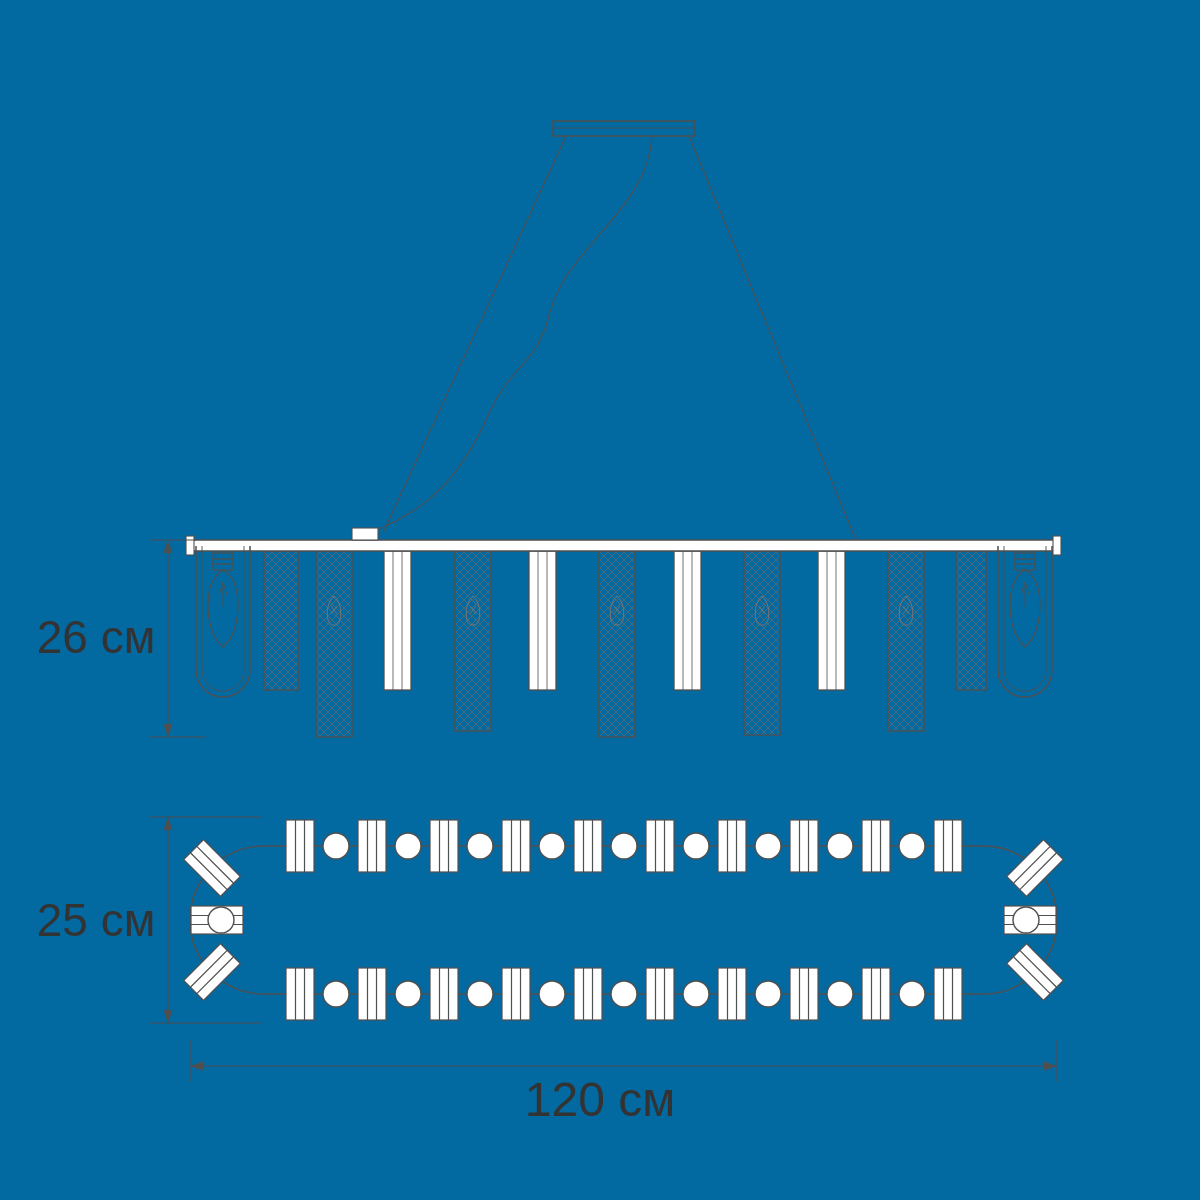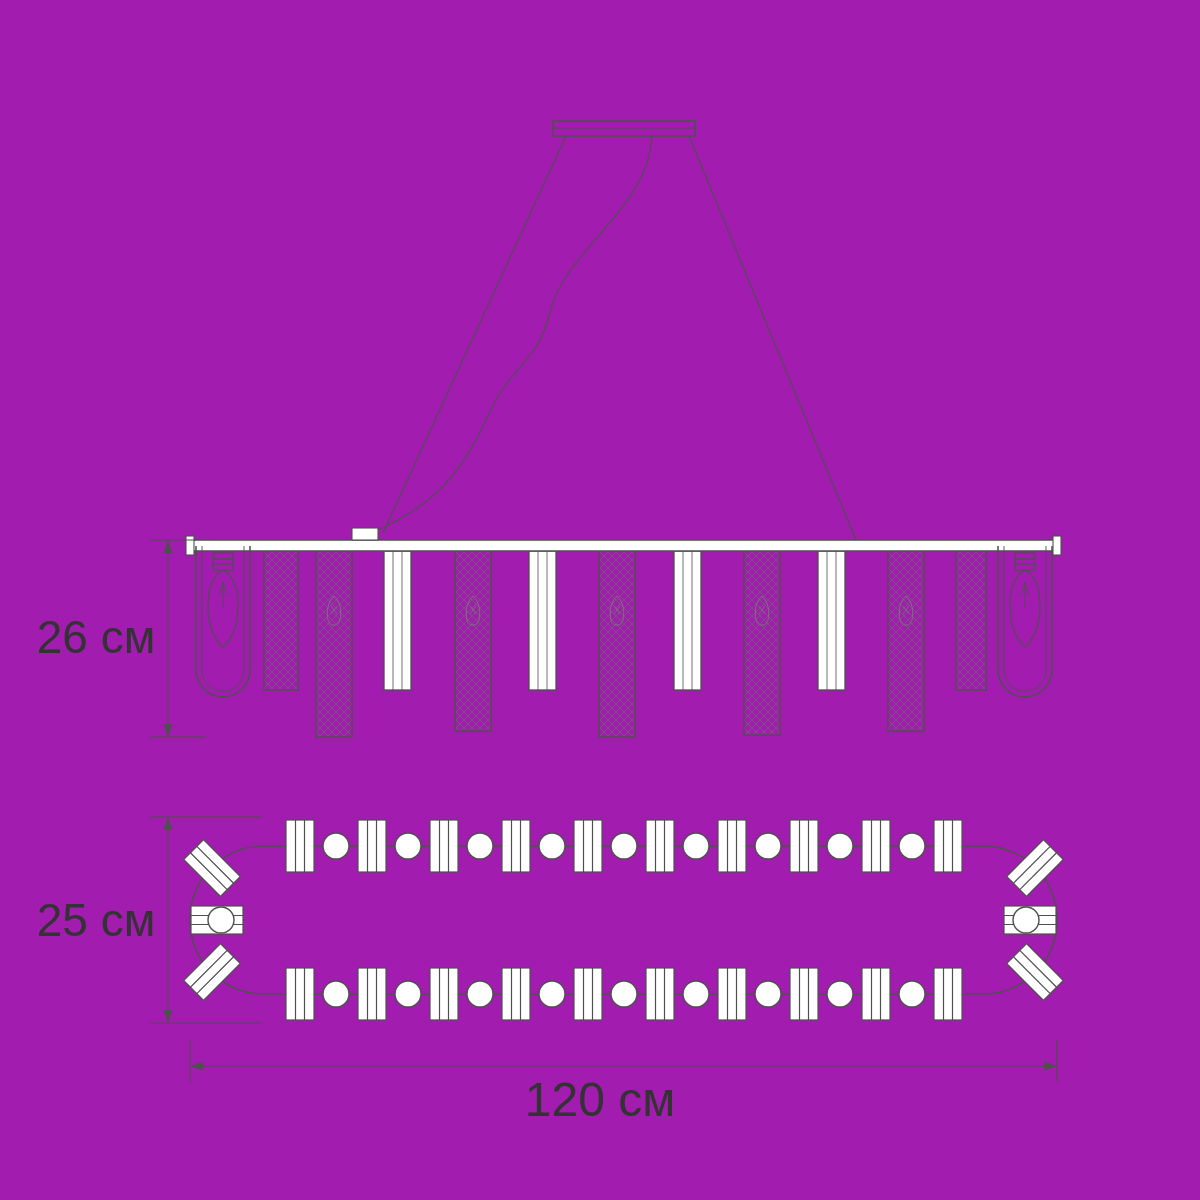--- a/index.html
+++ b/index.html
@@ -1,16 +1,16 @@
 <!DOCTYPE html>
 <html><head>
 <meta charset="utf-8">
 <style>
   html,body{margin:0;padding:0;background:#ffffff;}
-  .page{position:relative;width:1200px;height:1200px;background:#a21caf;overflow:hidden;}
+  .page{position:relative;width:1200px;height:1200px;background:#0369a1;overflow:hidden;}
   svg{display:block;}
   text{font-family:"Liberation Sans","DejaVu Sans",sans-serif;fill:#333333;}
 </style>
 </head>
 <body>
 
 <div class="page">
 <svg width="1200" height="1200" viewBox="0 0 1200 1200">
   <defs>
     <pattern id="mesh" patternUnits="userSpaceOnUse" width="8" height="8">

